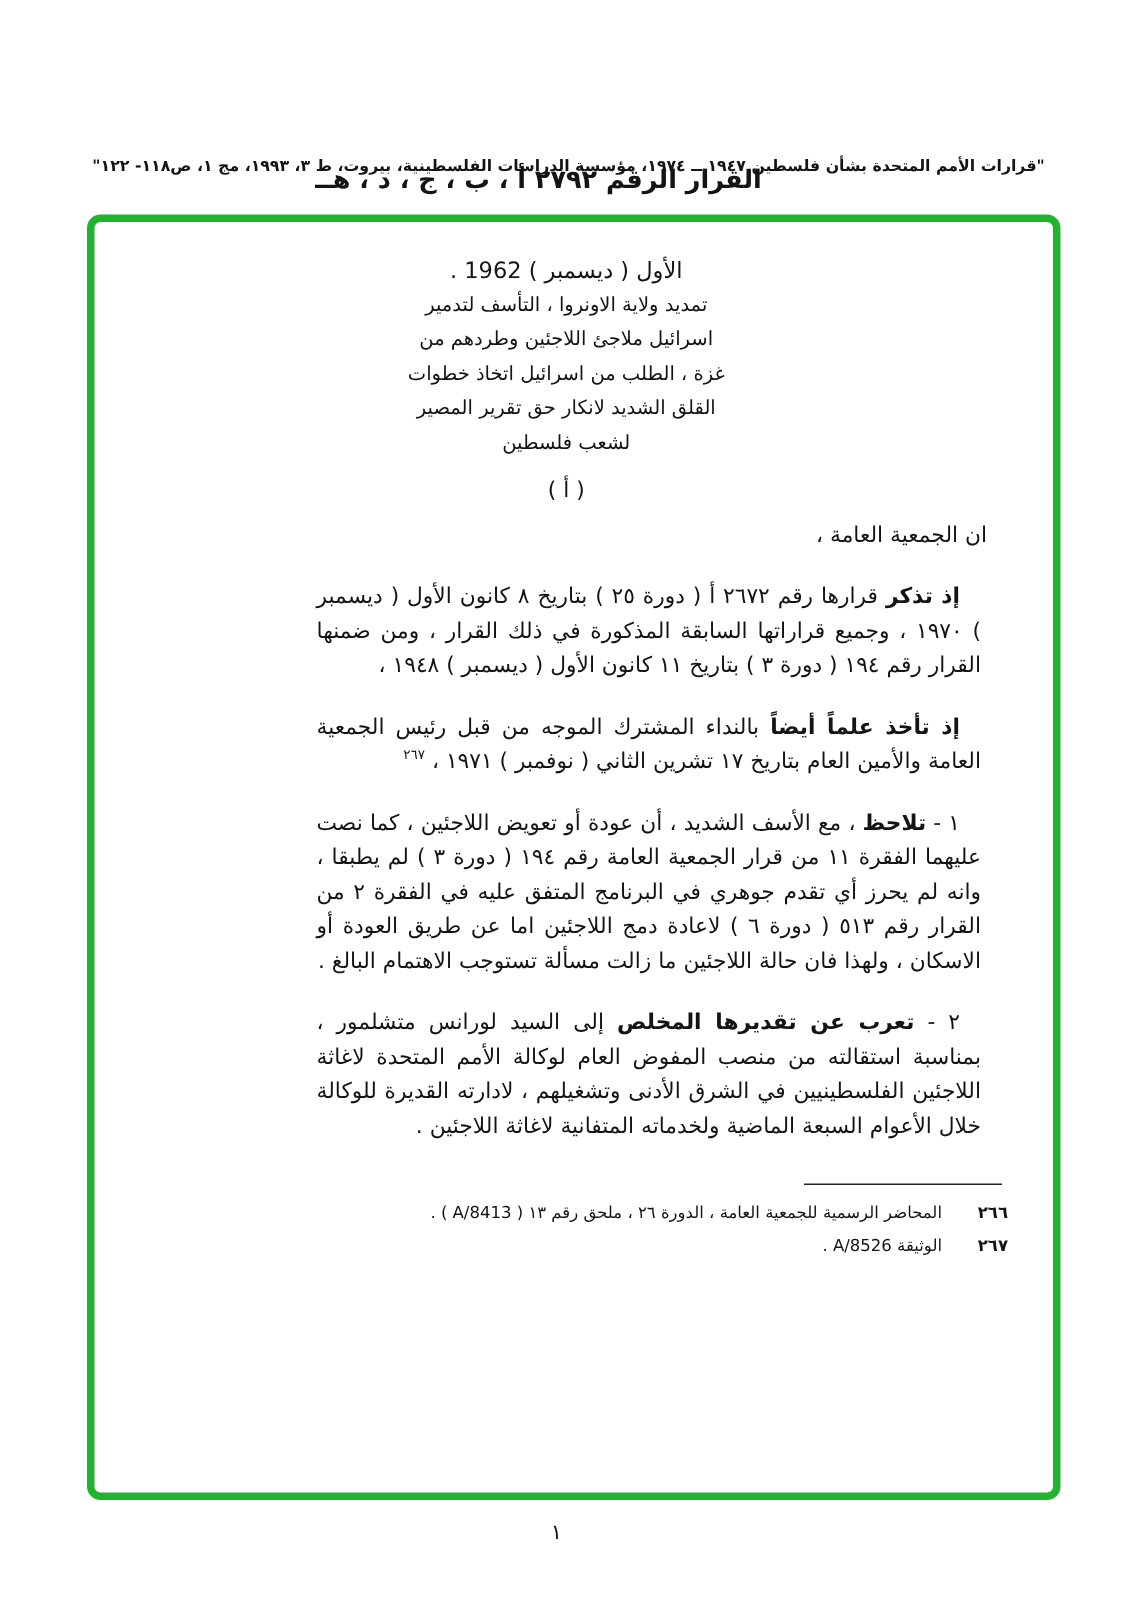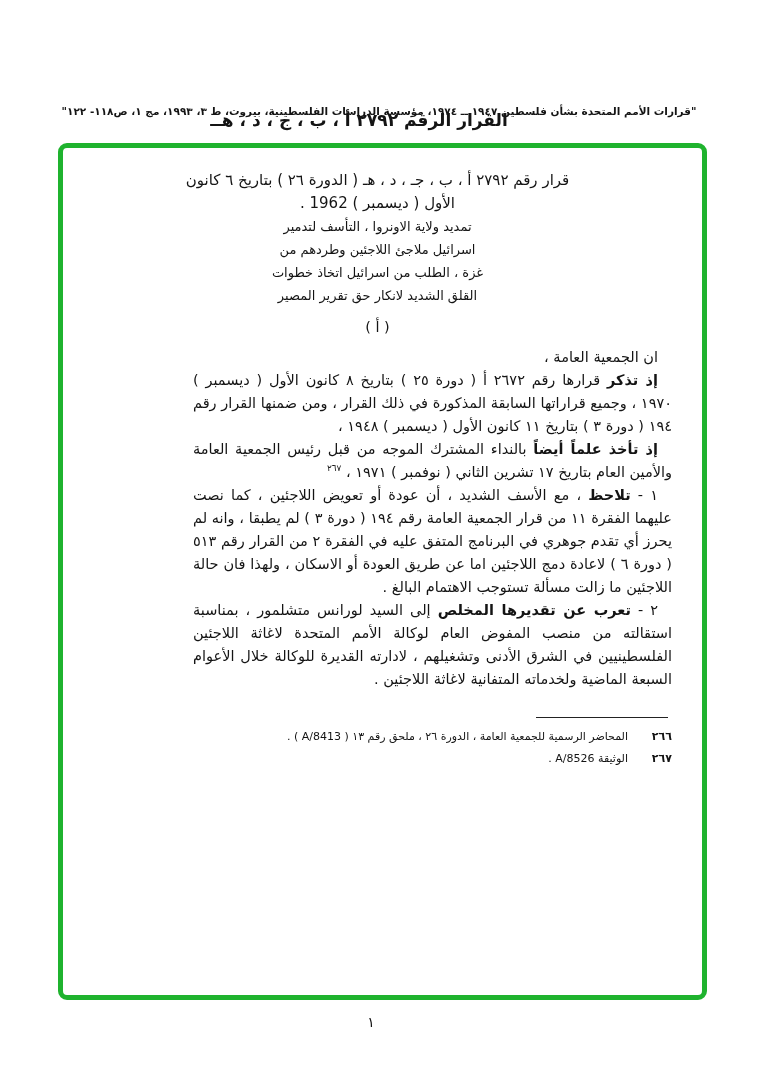--- a/index.html
+++ b/index.html
@@ -65,21 +65,21 @@
     margin-left: -110px;
     margin-top: 9px;
     font-size: 14.5px;
   }
   .opening-line {
     font-weight: normal;
     margin-top: 7px;
     text-indent: 14px;
   }
   .para {
-    margin: 0;
+    margin: 18px;
     text-align: justify;
     text-indent: 14px;
   }
   .plead { font-weight: bold; }
   .fnref {
     font-size: 9px;
     vertical-align: super;
     line-height: 0;
   }
 
@@ -112,27 +112,27 @@
 
 <div class="page">
 
   <div class="hdr-title">القرار الرقم ٢٧٩٢ أ ، ب ، ج ، د ، هــ</div>
 
   <div class="hdr-citation">"قرارات الأمم المتحدة بشأن فلسطين ١٩٤٧ ــ ١٩٧٤، مؤسسة الدراسات الفلسطينية، بيروت، ط ٣، ١٩٩٣، مج ١، ص١١٨- ١٢٢"</div>
 
   <div class="green-box" style="border-color: rgb(31, 179, 46);">
     <div class="box-content">
 
-      <div class="doc-title">قرار رقم ٢٧٩٢ أ ، ب ، جـ ، د ، هـ ( الدورة ٢٦ ) بتاريخ ٦ كانون</div>
       <div class="doc-title">الأول ( ديسمبر ) 1962 .</div>
 
       <div class="doc-subtitle">تمديد ولاية الاونروا ، التأسف لتدمير</div>
       <div class="doc-subtitle">اسرائيل ملاجئ اللاجئين وطردهم من</div>
       <div class="doc-subtitle">غزة ، الطلب من اسرائيل اتخاذ خطوات</div>
       <div class="doc-subtitle">القلق الشديد لانكار حق تقرير المصير</div>
+      <div class="doc-subtitle">لشعب فلسطين</div>
 
       <div class="section-marker">( أ )</div>
 
       <div class="opening-line">ان الجمعية العامة ،</div>
 
       <p class="para"><span class="pnum"></span><span class="plead">إذ تذكر</span><span class="ptext"> قرارها رقم ٢٦٧٢ أ ( دورة ٢٥ ) بتاريخ ٨ كانون الأول ( ديسمبر ) ١٩٧٠ ، وجميع قراراتها السابقة المذكورة في ذلك القرار ، ومن ضمنها القرار رقم ١٩٤ ( دورة ٣ ) بتاريخ ١١ كانون الأول ( ديسمبر ) ١٩٤٨ ،</span><span class="fnref"></span></p>
 
 
       <p class="para"><span class="pnum"></span><span class="plead">إذ تأخذ علماً أيضاً</span><span class="ptext"> بالنداء المشترك الموجه من قبل رئيس الجمعية العامة والأمين العام بتاريخ ١٧ تشرين الثاني ( نوفمبر ) ١٩٧١ ، </span><span class="fnref">٢٦٧</span></p>
 

